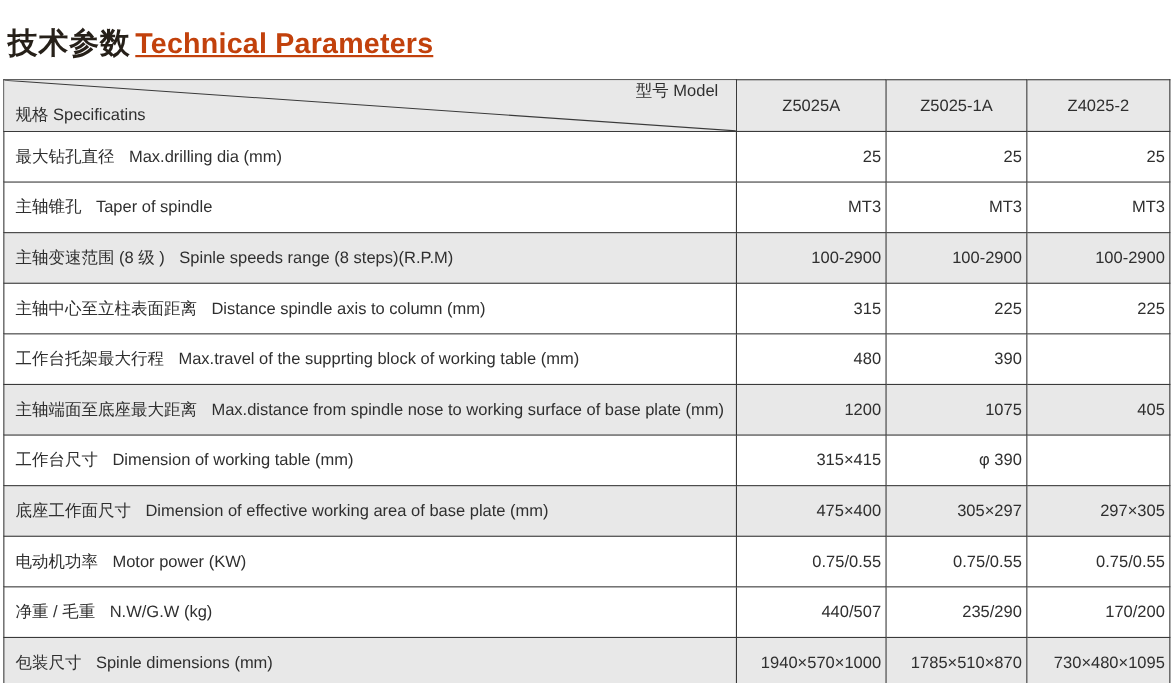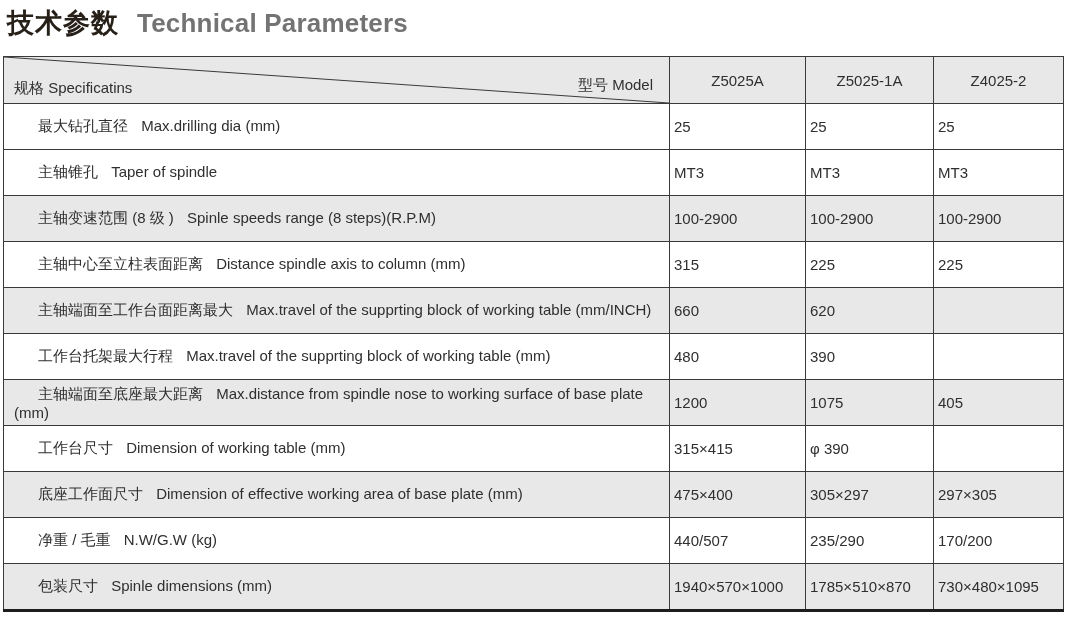--- a/index.html
+++ b/index.html
@@ -1,23 +1,23 @@
 <!DOCTYPE html>
 <html><head>
 <meta charset="utf-8">
 <style>
   html,body{margin:0;padding:0;background:#ffffff;}
   body{
     width:1067px;height:621px;overflow:hidden;
     font-family:"Liberation Sans","DejaVu Sans",sans-serif;
     color:#2f2f2f;
   }
-  .title{padding:7px 0 0 7px;height:42px;display:flex;align-items:flex-start;gap:18px;}
+  .title{padding:23px 0 0 7px;height:42px;display:flex;align-items:flex-start;gap:4px;}
   .t-zh{font-size:27px;font-weight:bold;color:#262019;letter-spacing:1px;line-height:32px;}
-  .t-en{font-size:26px;font-weight:bold;color:#737373;line-height:32px;letter-spacing:0.2px;}
+  .t-en{font-size:26px;font-weight:bold;color:#c2410c;line-height:32px;letter-spacing:0.2px;text-decoration:underline;}
 
   table.spec{
     border-collapse:collapse;
     table-layout:fixed;
     margin:7px 0 0 3px;
     width:1060px;
     border:1px solid #3a3a3a;
     border-bottom:3px solid #1d1d1d;
   }
   col.c-label{width:666px;}
@@ -39,30 +39,30 @@
   th.corner{
     position:relative;
     height:38px;
     text-align:left;
   }
   .corner-spec{
     position:absolute;left:10px;bottom:5px;
     font-size:15px;color:#2f2f2f;
   }
   .corner-model{
-    position:absolute;right:16px;top:19px;
+    position:absolute;right:16px;top:0;
     font-size:15px;color:#2f2f2f;
   }
   .corner svg{position:absolute;left:0;top:0;width:100%;height:100%;display:block;}
 
   th.model{text-align:center;font-size:15px;color:#2f2f2f;margin-top:11px;}
 
   td.lbl{text-align:left;padding-left:10px;}
-  td.lbl .zh{margin-right:9px;margin-left:24px;}
-  td.val{text-align:left;}
+  td.lbl .zh{margin-right:9px;}
+  td.val{text-align:right;}
 </style>
 </head>
 <body>
 
 <div class="title">
   <span class="t-zh">技术参数</span>
   <span class="t-en">Technical Parameters</span>
 </div>
 
 <table class="spec">
@@ -120,29 +120,20 @@
   <tr>
     <td class="lbl">
       <span class="zh">主轴中心至立柱表面距离</span>
       <span class="en">Distance spindle axis to column (mm)</span>
     </td>
     <td class="val">315</td>
     <td class="val">225</td>
     <td class="val">225</td>
   </tr>
 
-  <tr class="shaded">
-    <td class="lbl">
-      <span class="zh">主轴端面至工作台面距离最大</span>
-      <span class="en">Max.travel of the supprting block of working table (mm/INCH)</span>
-    </td>
-    <td class="val">660</td>
-    <td class="val">620</td>
-    <td class="val"></td>
-  </tr>
 
   <tr>
     <td class="lbl">
       <span class="zh">工作台托架最大行程</span>
       <span class="en">Max.travel of the supprting block of working table (mm)</span>
     </td>
     <td class="val">480</td>
     <td class="val">390</td>
     <td class="val"></td>
   </tr>
@@ -170,20 +161,29 @@
   <tr class="shaded">
     <td class="lbl">
       <span class="zh">底座工作面尺寸</span>
       <span class="en">Dimension of effective working area of base plate (mm)</span>
     </td>
     <td class="val">475×400</td>
     <td class="val">305×297</td>
     <td class="val">297×305</td>
   </tr>
 
+  <tr>
+    <td class="lbl">
+      <span class="zh">电动机功率</span>
+      <span class="en">Motor power (KW)</span>
+    </td>
+    <td class="val">0.75/0.55</td>
+    <td class="val">0.75/0.55</td>
+    <td class="val">0.75/0.55</td>
+  </tr>
 
 
   <tr>
     <td class="lbl">
       <span class="zh">净重 / 毛重</span>
       <span class="en">N.W/G.W (kg)</span>
     </td>
     <td class="val">440/507</td>
     <td class="val">235/290</td>
     <td class="val">170/200</td>

